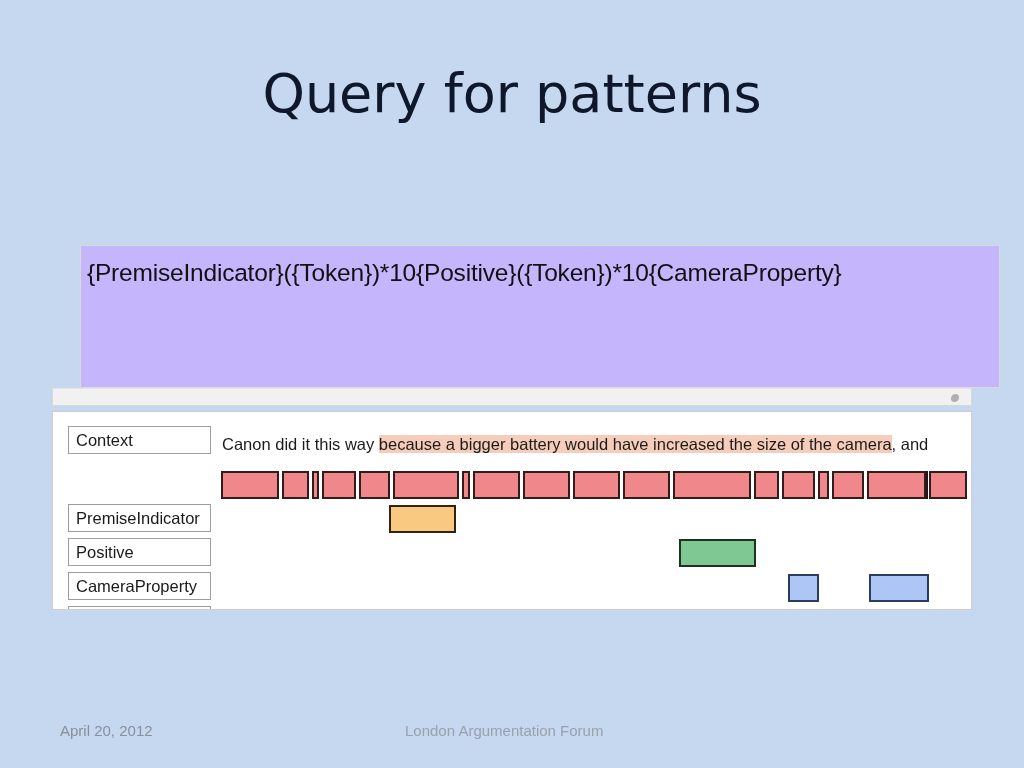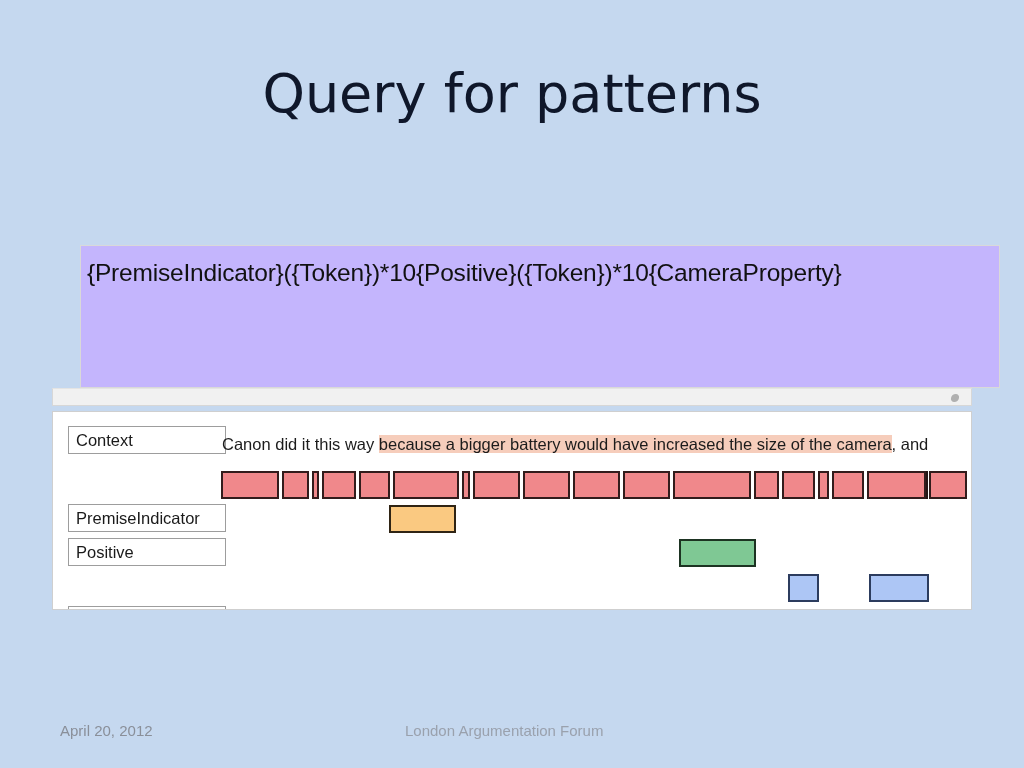--- a/index.html
+++ b/index.html
@@ -94,21 +94,21 @@
     background: #ffffff;
     border: 1px solid #cfcfcf;
     box-sizing: border-box;
     overflow: hidden;
   }
 
   
   .row-label {
     position: absolute;
     left: 15px;
-    width: 158px;
+    width: 143px;
     height: 28px;
     background: #ffffff;
     border: 1px solid #9d9d9d;
     box-sizing: border-box;
     font-size: 16.5px;
     color: #1a1a1a;
     line-height: 26px;
     padding-left: 7px;
     white-space: nowrap;
     overflow: hidden;
@@ -169,20 +169,21 @@
 
   <div id="query-statusbar">
     <div id="resize-grip"></div>
   </div>
 
   <div id="annotation-panel">
 
     <div class="row-label" style="top:14px">Context</div>
     <div class="row-label" style="top:92px">PremiseIndicator</div>
     <div class="row-label" style="top:126px">Positive</div>
+    <div class="row-label" style="top:160px">CameraProperty</div>
     <div class="row-label" style="top:194px"></div>
 
     <div id="lanes">
       <div id="context-line">
         <span>Canon did it this way </span><span class="hl">because a bigger battery would have increased the size of the camera</span><span>, and</span>
       </div>
     <div class="chip token" style="left: 168px; top: 59px; width: 58px; height: 28px;"></div>
         <div class="chip token" style="left: 229px; top: 59px; width: 27px; height: 28px;"></div>
         <div class="chip token" style="left: 259px; top: 59px; width: 7px; height: 28px;"></div>
         <div class="chip token" style="left: 269px; top: 59px; width: 34px; height: 28px;"></div>

